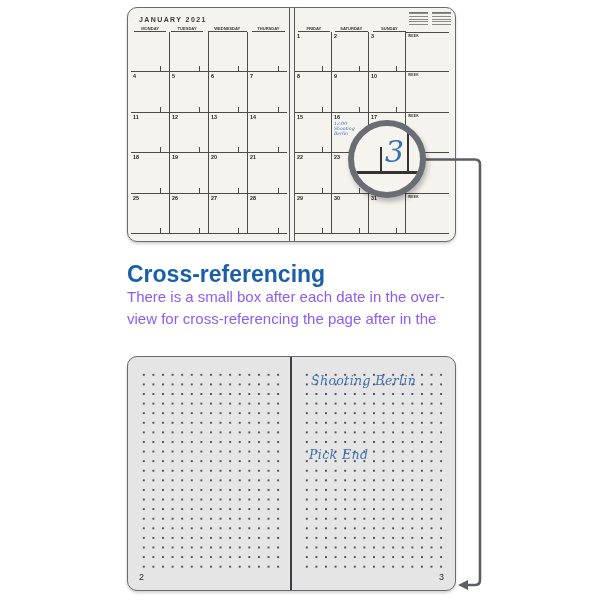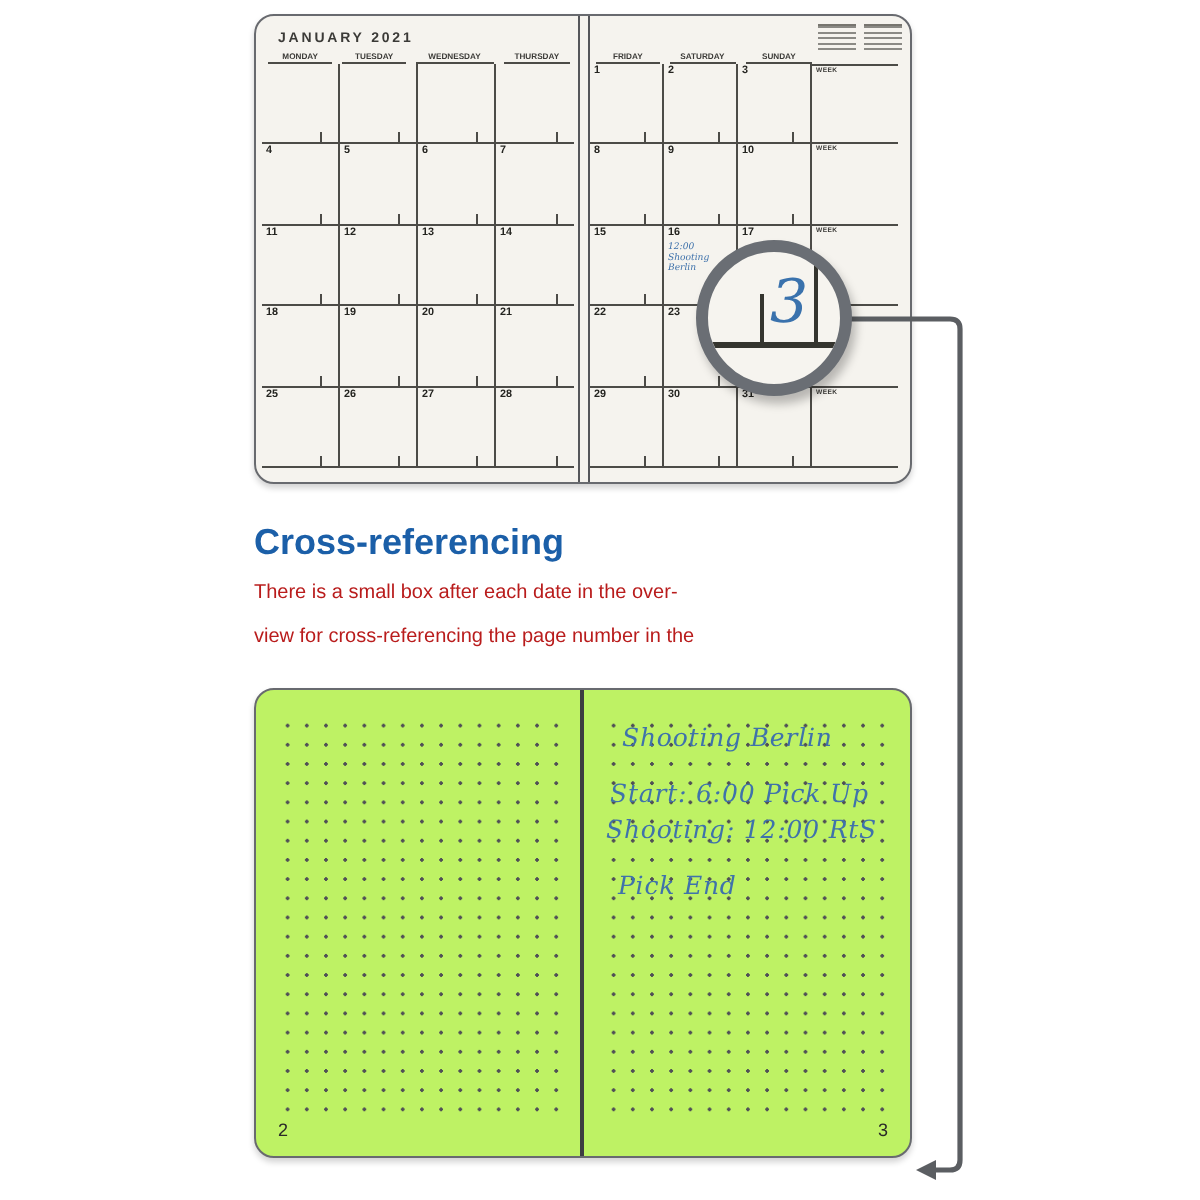--- a/index.html
+++ b/index.html
@@ -3,21 +3,21 @@
 <meta charset="utf-8">
 <style>
   html,body{margin:0;padding:0;background:#ffffff;}
   .stage{position:relative;width:600px;height:600px;background:#ffffff;
          font-family:"Liberation Sans",sans-serif;overflow:hidden;}
 
   
   .spread{position:absolute;background:#f5f3ee;border:1.6px solid #686a6f;
           border-radius:10px;box-shadow:0 2px 3px rgba(0,0,0,.18);}
   .cal{left:127px;top:7px;width:327px;height:233px;}
-  .nb{left:127px;top:344px;width:327px;height:233px;background:#bef264;}
+  .nb{left:127px;top:356px;width:327px;height:233px;background:#e5e5e5;}
 
   .spine{position:absolute;left:161px;top:0;bottom:0;width:4px;
          border-left:1.2px solid #55565a;border-right:1.2px solid #55565a;}
   .nb-spine{position:absolute;left:162px;top:0;bottom:0;width:2px;background:#3d3e41;}
 
   
   .cal-title{position:absolute;left:11px;top:8px;font-size:7px;font-weight:600;
              letter-spacing:1.4px;color:#3b3a37;white-space:nowrap;}
   .hrow{position:absolute;top:17px;height:6.5px;display:flex;}
   .hrow.hl{left:3px;width:156px;}
@@ -61,24 +61,24 @@
        box-shadow:2px 4px 5px rgba(0,0,0,.25);overflow:hidden;z-index:40;}
   .mag-hline{position:absolute;left:1px;right:1px;top:45px;height:2.6px;background:#35352f;}
   .mag-vline{position:absolute;left:53px;top:2px;width:2.4px;height:43px;background:#35352f;}
   .mag-tick{position:absolute;left:26px;top:21px;width:2px;height:24px;background:#35352f;}
   .mag-num{position:absolute;left:31px;top:7px;font-family:"DejaVu Serif",serif;
            font-style:italic;font-size:30px;line-height:38px;color:#3a72ad;}
 
   .connector{position:absolute;left:0;top:0;z-index:30;pointer-events:none;}
 
   
-  .tx-head{position:absolute;left:127px;top:261px;font-size:18px;font-weight:700;
+  .tx-head{position:absolute;left:127px;top:261px;font-size:23px;font-weight:700;
            color:#1b5fa8;}
-  .tx-body{position:absolute;left:127px;top:286px;font-size:10px;line-height:21.5px;
-           color:#b91c1c;}
+  .tx-body{position:absolute;left:127px;top:286px;font-size:15px;line-height:21.5px;
+           color:#8b5cf6;}
 
   
   .dots{position:absolute;top:11px;width:146px;height:203px;
         background-image:radial-gradient(circle,#505056 .8px,transparent 1px);
         background-size:9.6px 9.6px;background-position:2px 2px;}
   .dl{left:9px;} .dr{left:172px;}
   .hw{position:absolute;font-family:"DejaVu Serif",serif;font-style:italic;
       font-size:12.5px;letter-spacing:.4px;color:#3f72ab;white-space:nowrap;}
   .n0{left:183px;top:16px;} .n1{left:177px;top:44px;}
   .n2{left:175px;top:62px;} .n3{left:181px;top:90px;}
@@ -310,28 +310,26 @@
   <div class="mag">
     <div class="mag-hline"></div>
     <div class="mag-vline"></div>
     <div class="mag-tick"></div>
     <div class="mag-num">3</div>
   </div>
 
   <div class="tx-head">Cross-referencing</div>
   <div class="tx-body">
     <div>There is a small box after each date in the over-</div>
-    <div>view for cross-referencing the page number in the</div>
+    <div>view for cross-referencing the page after in the</div>
   </div>
 
   <div class="spread nb">
     <div class="dots dl"></div>
     <div class="dots dr"></div>
     <div class="nb-spine"></div>
     <div class="hw n0">Shooting Berlin</div>
-    <div class="hw n1">Start: 6:00 Pick Up</div>
-    <div class="hw n2">Shooting: 12:00 RtS</div>
     <div class="hw n3">Pick End</div>
     <div class="pn pnl">2</div>
     <div class="pn pnr">3</div>
   </div>
 
 </div>
 
 </body></html>

